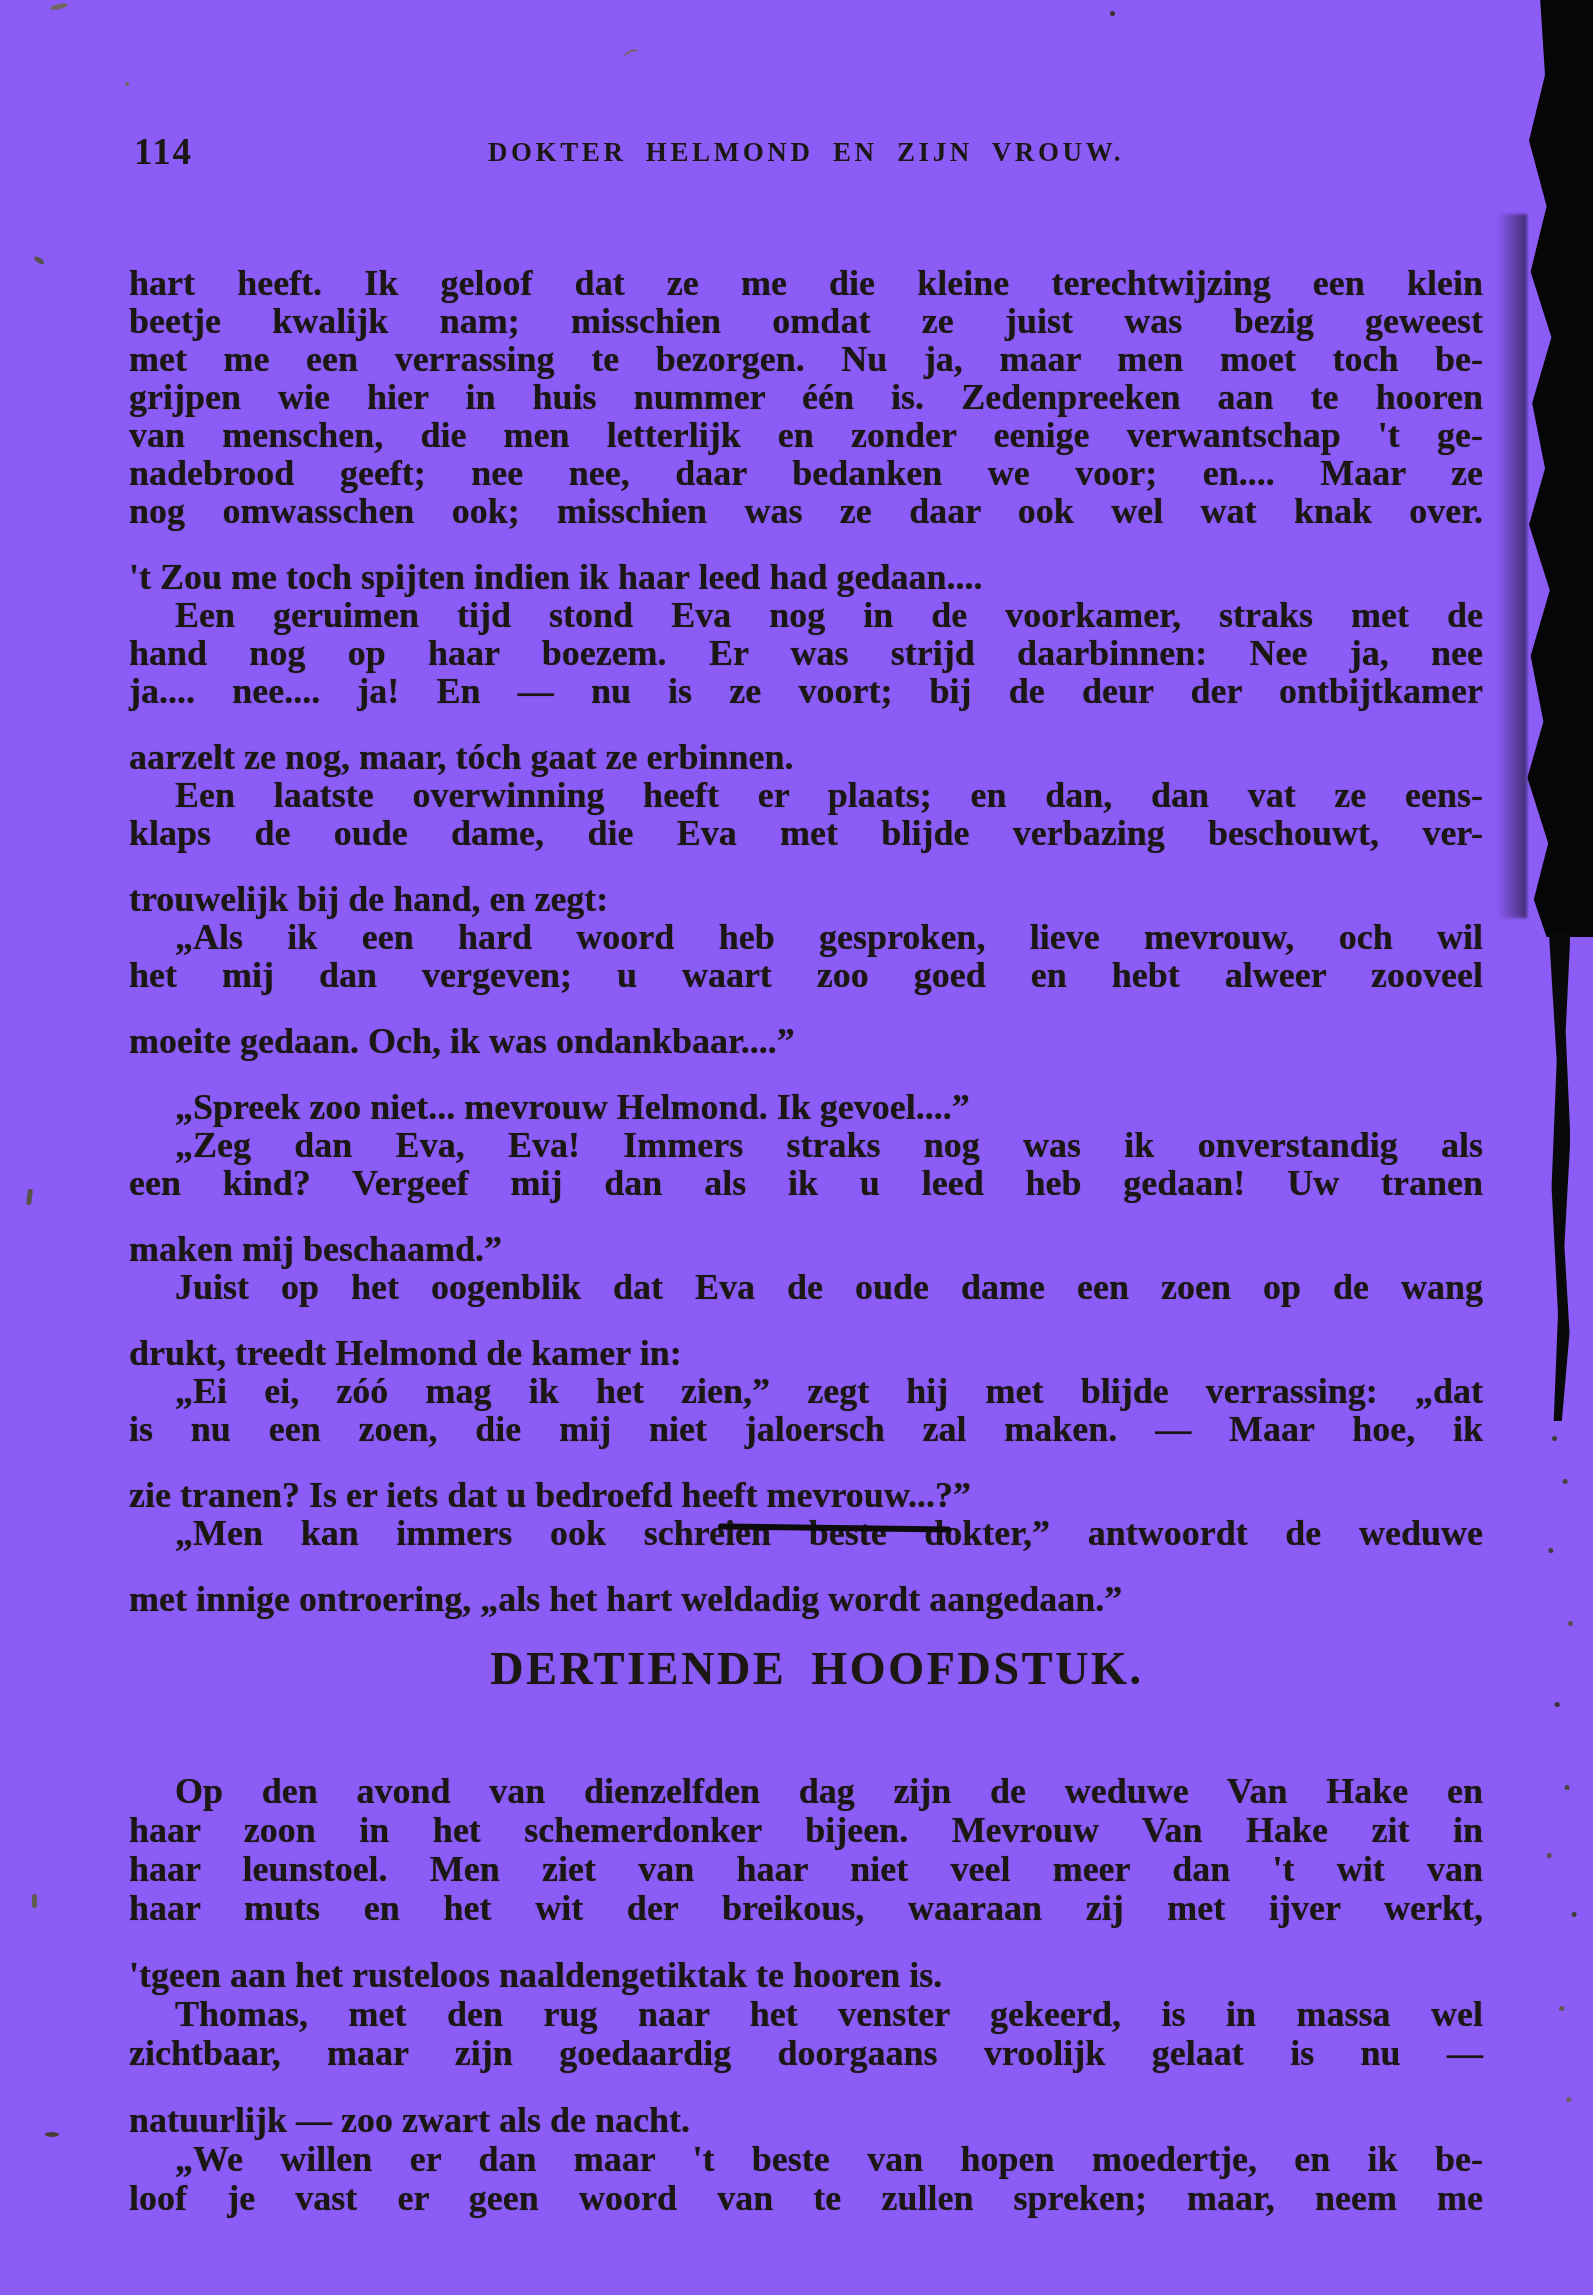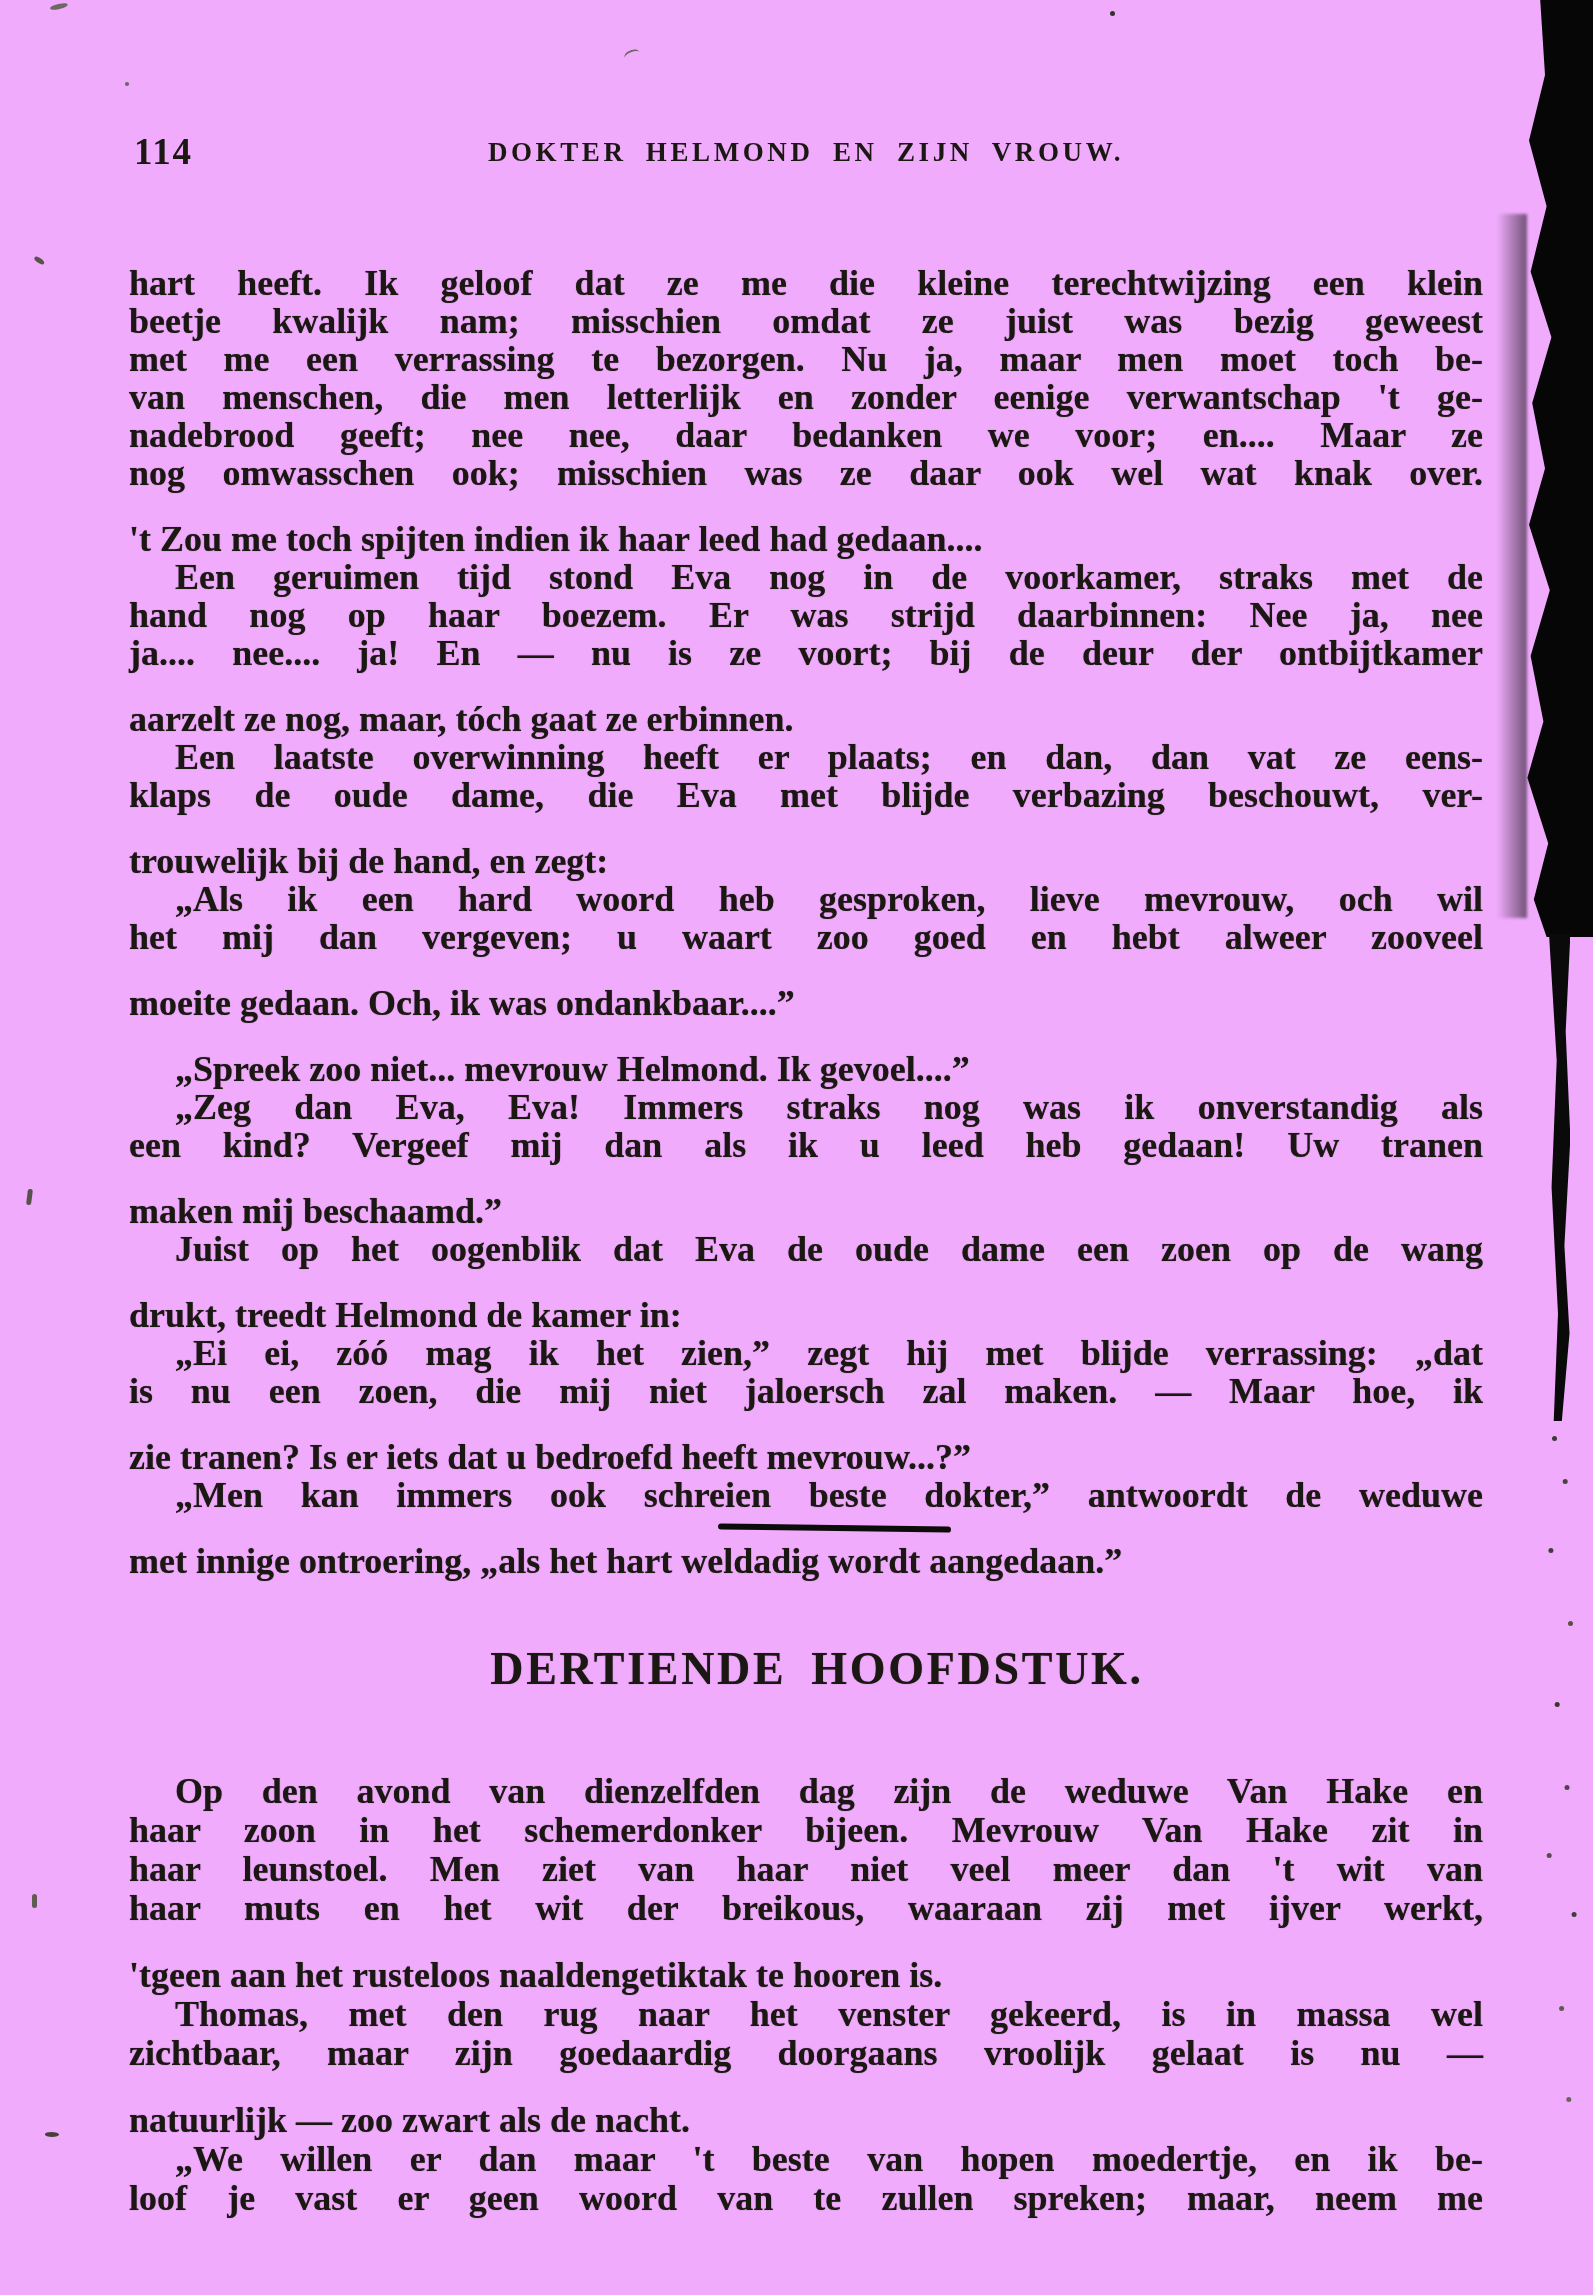--- a/index.html
+++ b/index.html
@@ -1,20 +1,20 @@
 <!DOCTYPE html>
 <html style="font-size:14.3px"><head>
 <meta charset="utf-8">
 <style>
   html,body{margin:0;padding:0;background:#d8d8d4;}
   .page{
     position:relative;
     width:1593px;height:2295px;
     margin:0 auto;
-    background:#f0abfc;
+    background:#8b5cf6;
     overflow:hidden;
     font-family:"Liberation Serif","DejaVu Serif",serif;
     color:#1b1713;
   }
   
   .pagenum{
     position:absolute;left:134px;top:130px;
     font-size:37px;font-weight:700;letter-spacing:1.8px;
   }
   .running-title{
@@ -87,20 +87,21 @@
 <div class="page">
 
   <div class="pagenum">114</div>
   <div class="running-title">DOKTER HELMOND EN ZIJN VROUW.</div>
 
   <div class="textblock tb1">
     <div>
       <div class="line">hart heeft. Ik geloof dat ze me die kleine terechtwijzing een klein</div>
       <div class="line">beetje kwalijk nam; misschien omdat ze juist was bezig geweest</div>
       <div class="line">met me een verrassing te bezorgen. Nu ja, maar men moet toch be-</div>
+      <div class="line">grijpen wie hier in huis nummer één is. Zedenpreeken aan te hooren</div>
       <div class="line">van menschen, die men letterlijk en zonder eenige verwantschap 't ge-</div>
       <div class="line">nadebrood geeft; nee nee, daar bedanken we voor; en.... Maar ze</div>
       <div class="line">nog omwasschen ook; misschien was ze daar ook wel wat knak over.</div>
       <div class="line last">'t Zou me toch spijten indien ik haar leed had gedaan....</div>
     </div>
     <div>
       <div class="line indent">Een geruimen tijd stond Eva nog in de voorkamer, straks met de</div>
       <div class="line">hand nog op haar boezem. Er was strijd daarbinnen: Nee ja, nee</div>
       <div class="line">ja.... nee.... ja! En — nu is ze voort; bij de deur der ontbijtkamer</div>
       <div class="line last">aarzelt ze nog, maar, tóch gaat ze erbinnen.</div>

